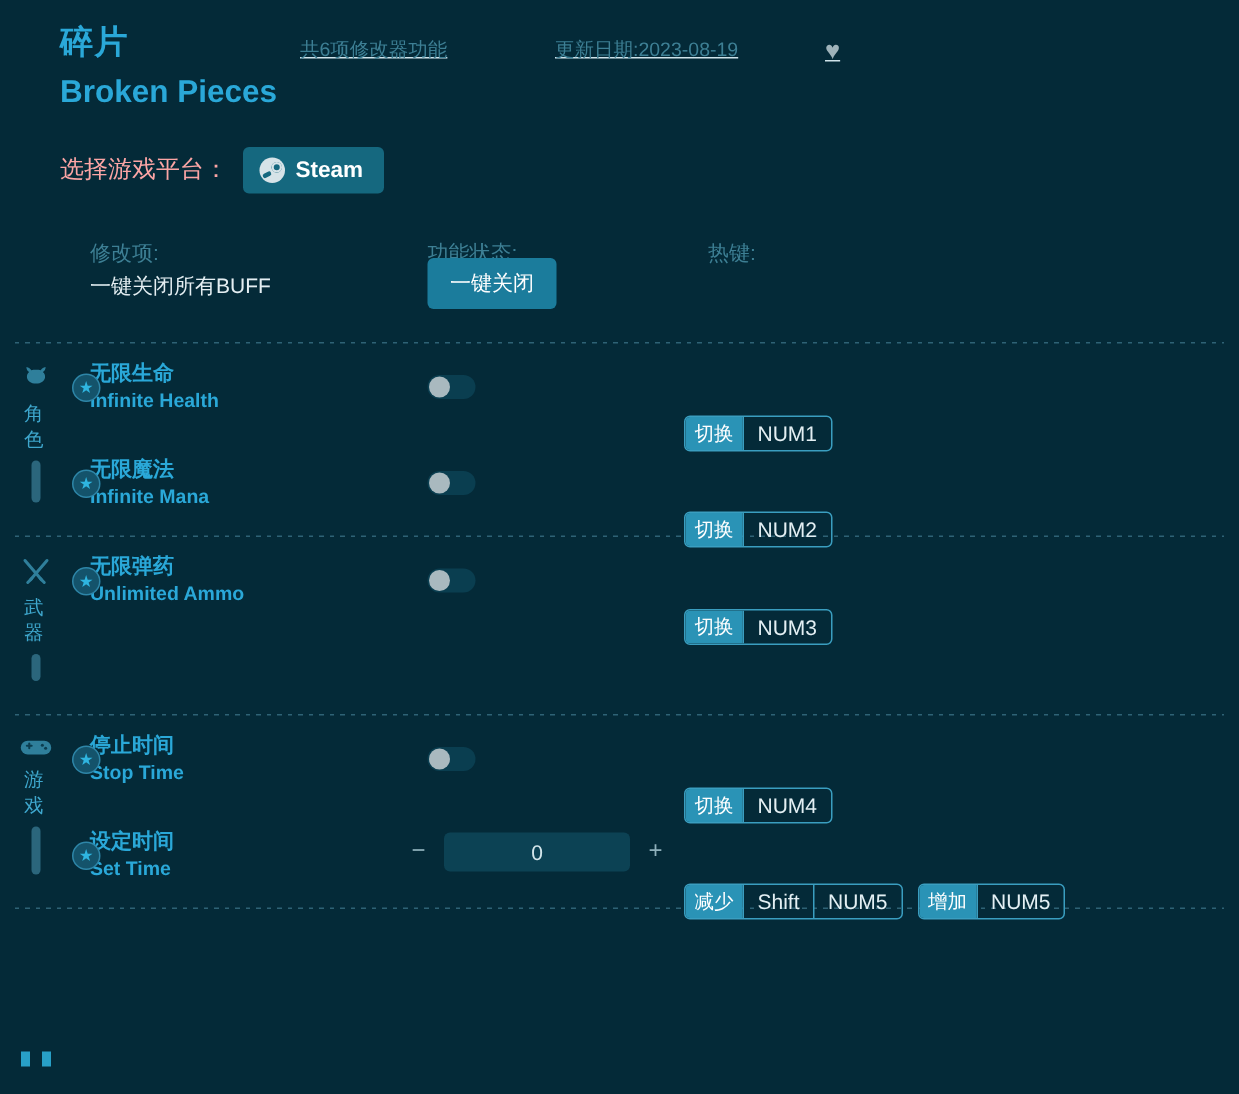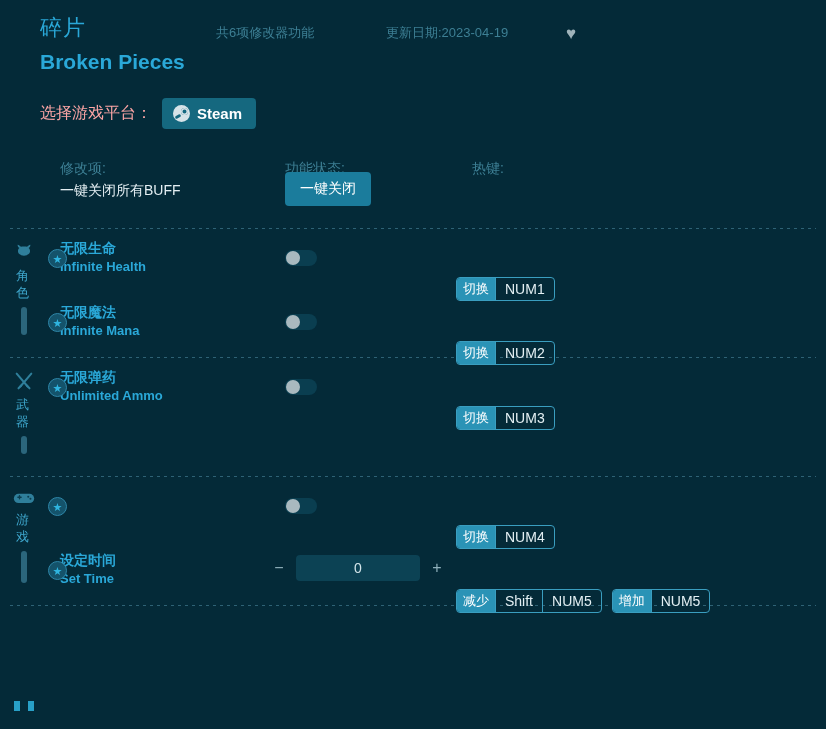--- a/index.html
+++ b/index.html
@@ -18,39 +18,40 @@
   }
 
   
   .header {
     position: relative;
     height: 90px;
     padding: 14px 0 0 40px;
   }
   .title-cn {
     font-size: 22px;
-    font-weight: normal;
+    font-weight: bold;
     color: #2aa8d8;
     letter-spacing: 1px;
     line-height: 28px;
   }
   .title-en {
     font-size: 21px;
     font-weight: bold;
     color: #2aa8d8;
     line-height: 30px;
     margin-top: 5px;
   }
   .header-meta {
     position: absolute;
     top: 24px;
     display: flex;
     align-items: center;
-    left: 216px;
+    left: 200px;
     width: 400px;
+    text-decoration: underline;
   }
   .meta-count {
     font-size: 13px;
     color: #3d7f94;
     width: 170px;
   }
   .meta-date {
     font-size: 13px;
     color: #3d7f94;
     width: 180px;
@@ -343,21 +344,21 @@
   }
 </style>
 </head>
 <body>
 
 <div class="header">
   <div class="title-cn">碎片</div>
   <div class="title-en">Broken Pieces</div>
   <div class="header-meta">
     <div class="meta-count">共6项修改器功能</div>
-    <div class="meta-date">更新日期:2023-04-19</div>
+    <div class="meta-date">更新日期:2023-08-19</div>
     <div class="heart-icon">♥</div>
   </div>
 </div>
 
 <div class="platform-row">
   <span class="platform-label">选择游戏平台：</span>
   <button class="platform-btn">
     <span class="steam-glyph"></span>
     <span>Steam</span>
   </button>
@@ -456,20 +457,24 @@
             <rect x="5" y="7.3" width="5.4" height="1.6" rx=".8" fill="#0b3d4f"></rect>
             <rect x="6.9" y="5.4" width="1.6" height="5.4" rx=".8" fill="#0b3d4f"></rect>
             <circle cx="18" cy="7.6" r="1.2" fill="#0b3d4f"></circle>
             <circle cx="20.6" cy="10" r="1.2" fill="#0b3d4f"></circle>
           </svg></div>
         <div class="aside-text" style="width: 16px;">游戏</div>
         <div class="aside-bar"></div>
       </div>
       <div class="section-rows">
         <div class="opt-row">
+          <div class="opt-names">
+            <div class="opt-cn">停止时间</div>
+            <div class="opt-en">Stop Time</div>
+          </div>
           <div class="star-badge">★</div>
           <div class="toggle">
             <div class="knob"></div>
           </div>
           <div class="hotkeys">
             <div class="hk-group">
               <span class="hk-action">切换</span>
               <span class="hk-key">NUM4</span>
             </div>
           </div>

